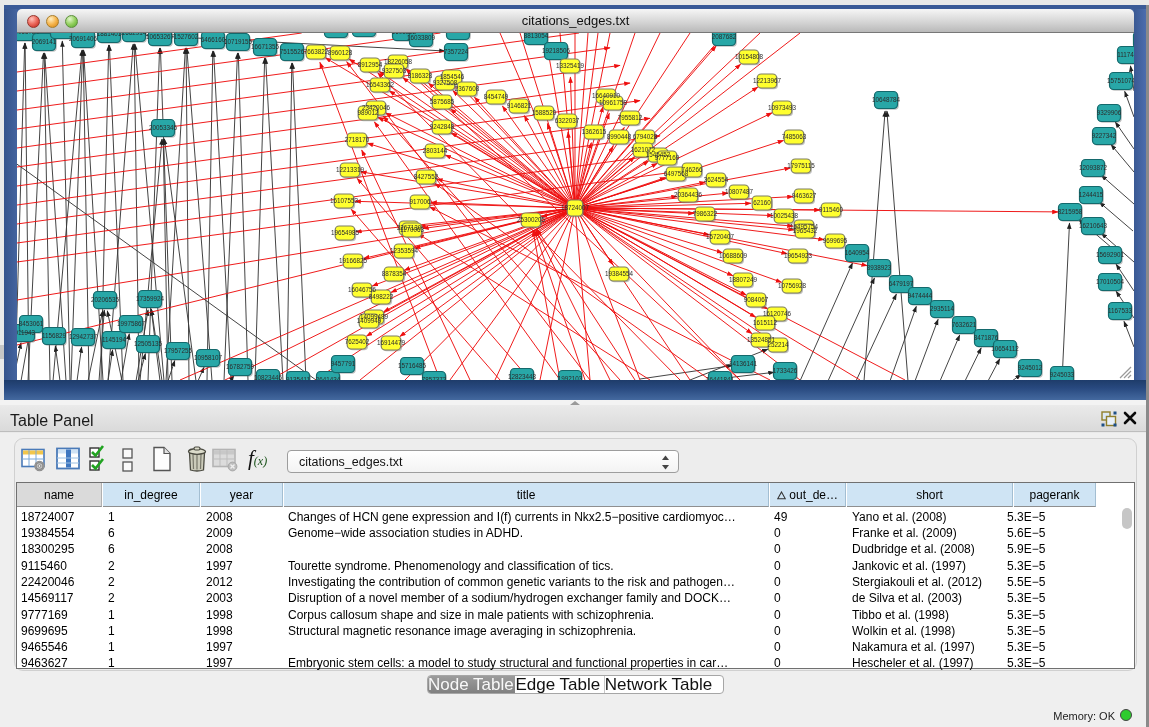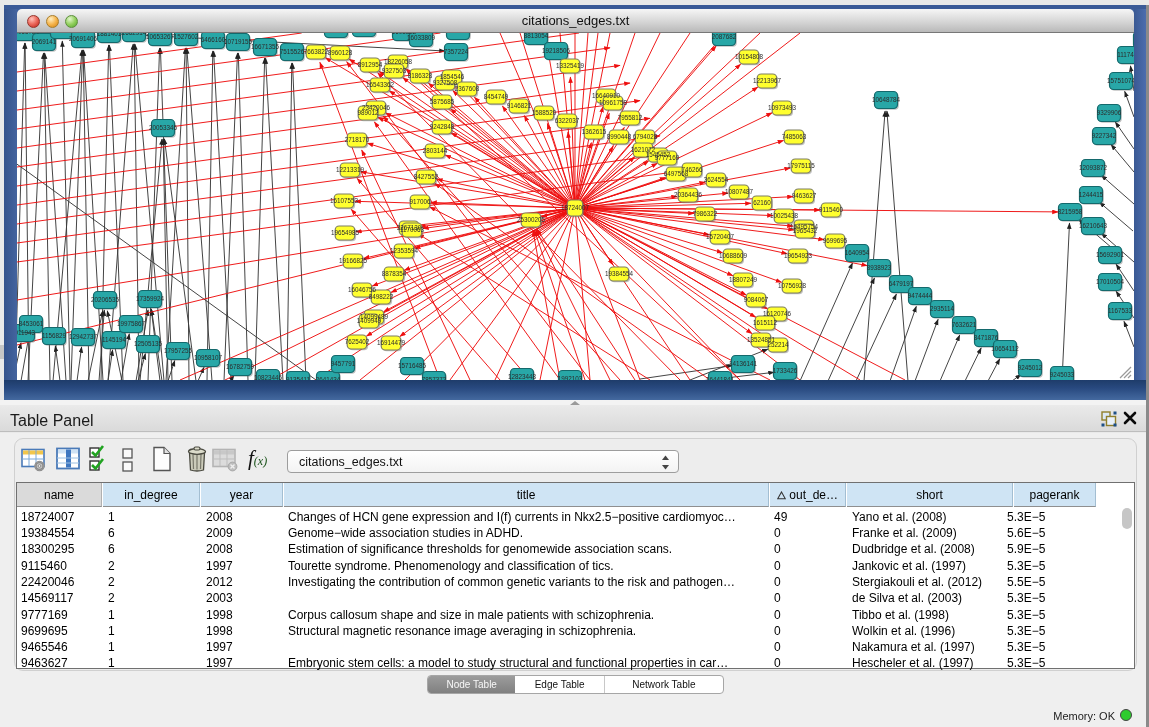--- a/index.html
+++ b/index.html
@@ -33,21 +33,21 @@
 #combo .t{position:absolute;left:11px;top:4px;font-size:12.5px;color:#111}
 
 #tbl{position:absolute;left:16px;top:49px;width:1119px;height:187px;background:#fff;border:1px solid #707070}
 .hc{position:absolute;top:0;height:24px;background:#cfe4f4;border-right:1px solid #a3bed2;border-bottom:1px solid #8f8f8f;
  font-size:12px;color:#000000;text-align:center;line-height:24px}
 .trow{position:absolute;left:0;width:1100px;height:16px;font-size:12px;color:#000}
 .trow span{position:absolute;top:1px;white-space:nowrap}
 #scrollthumb{position:absolute;left:1105px;top:25px;width:10px;height:21px;background:#c6c6c6;border-radius:5px}
 
 #tabs{position:absolute;left:427px;top:242px;width:297px;height:19px;border:1px solid #a6a6a6;border-radius:4px;background:#fff;display:flex;overflow:hidden}
-#tabs div{font-size:10px;line-height:17px;text-align:center}
+#tabs div{font-size:17px;line-height:17px;}
 #tabs .on{width:91px;background:linear-gradient(#9c9c9c,#808080);color:#f8f8f8}
 #tabs .t2{width:92px;color:#111}
 #tabs .t3{width:124px;color:#111;border-left:1px solid #c8c8c8}
 #mem{position:absolute;right:34px;top:277px;font-size:11px;color:#222}
 #memdot{position:absolute;left:1120px;top:276px;width:12px;height:12px;border-radius:50%;background:#2ecc2e;border:1px solid #444}
 
 #rightedge{position:absolute;right:0;top:5px;width:3px;height:722px;background:#8a8a8a}
 #westnotch{position:absolute;left:0;top:345px;width:4px;height:14px;background:#c6c6c6}
 </style></head>
 <body>
@@ -845,21 +845,20 @@
           <span style="left:189px">2009</span>
           <span style="left:271px">Genome−wide association studies in ADHD.</span>
           <span style="left:757px">0</span>
           <span style="left:835px">Franke et al. (2009)</span>
           <span style="left:990px">5.6E−5</span>
         </div>
         <div class="trow" style="top:58.3px">
           <span style="left:4px">18300295</span>
           <span style="left:91px">6</span>
           <span style="left:189px">2008</span>
-          <span style="left:271px">Estimation of significance thresholds for genomewide association scans.</span>
           <span style="left:757px">0</span>
           <span style="left:835px">Dudbridge et al. (2008)</span>
           <span style="left:990px">5.9E−5</span>
         </div>
         <div class="trow" style="top:74.6px">
           <span style="left:4px">9115460</span>
           <span style="left:91px">2</span>
           <span style="left:189px">1997</span>
           <span style="left:271px">Tourette syndrome. Phenomenology and classification of tics.</span>
           <span style="left:757px">0</span>
@@ -872,40 +871,41 @@
           <span style="left:189px">2012</span>
           <span style="left:271px">Investigating the contribution of common genetic variants to the risk and pathogen…</span>
           <span style="left:757px">0</span>
           <span style="left:835px">Stergiakouli et al. (2012)</span>
           <span style="left:990px">5.5E−5</span>
         </div>
         <div class="trow" style="top:107.2px">
           <span style="left:4px">14569117</span>
           <span style="left:91px">2</span>
           <span style="left:189px">2003</span>
+          <span style="left:271px">Disruption of a novel member of a sodium/hydrogen exchanger family and DOCK…</span>
           <span style="left:757px">0</span>
           <span style="left:835px">de Silva et al. (2003)</span>
           <span style="left:990px">5.3E−5</span>
         </div>
         <div class="trow" style="top:123.5px">
           <span style="left:4px">9777169</span>
           <span style="left:91px">1</span>
           <span style="left:189px">1998</span>
           <span style="left:271px">Corpus callosum shape and size in male patients with schizophrenia.</span>
           <span style="left:757px">0</span>
           <span style="left:835px">Tibbo et al. (1998)</span>
           <span style="left:990px">5.3E−5</span>
         </div>
         <div class="trow" style="top:139.8px">
           <span style="left:4px">9699695</span>
           <span style="left:91px">1</span>
           <span style="left:189px">1998</span>
           <span style="left:271px">Structural magnetic resonance image averaging in schizophrenia.</span>
           <span style="left:757px">0</span>
-          <span style="left:835px">Wolkin et al. (1996)</span>
+          <span style="left:835px">Wolkin et al. (1998)</span>
           <span style="left:990px">5.3E−5</span>
         </div>
         <div class="trow" style="top:156.1px">
           <span style="left:4px">9465546</span>
           <span style="left:91px">1</span>
           <span style="left:189px">1997</span>
           <span style="left:757px">0</span>
           <span style="left:835px">Nakamura et al. (1997)</span>
           <span style="left:990px">5.3E−5</span>
         </div>

